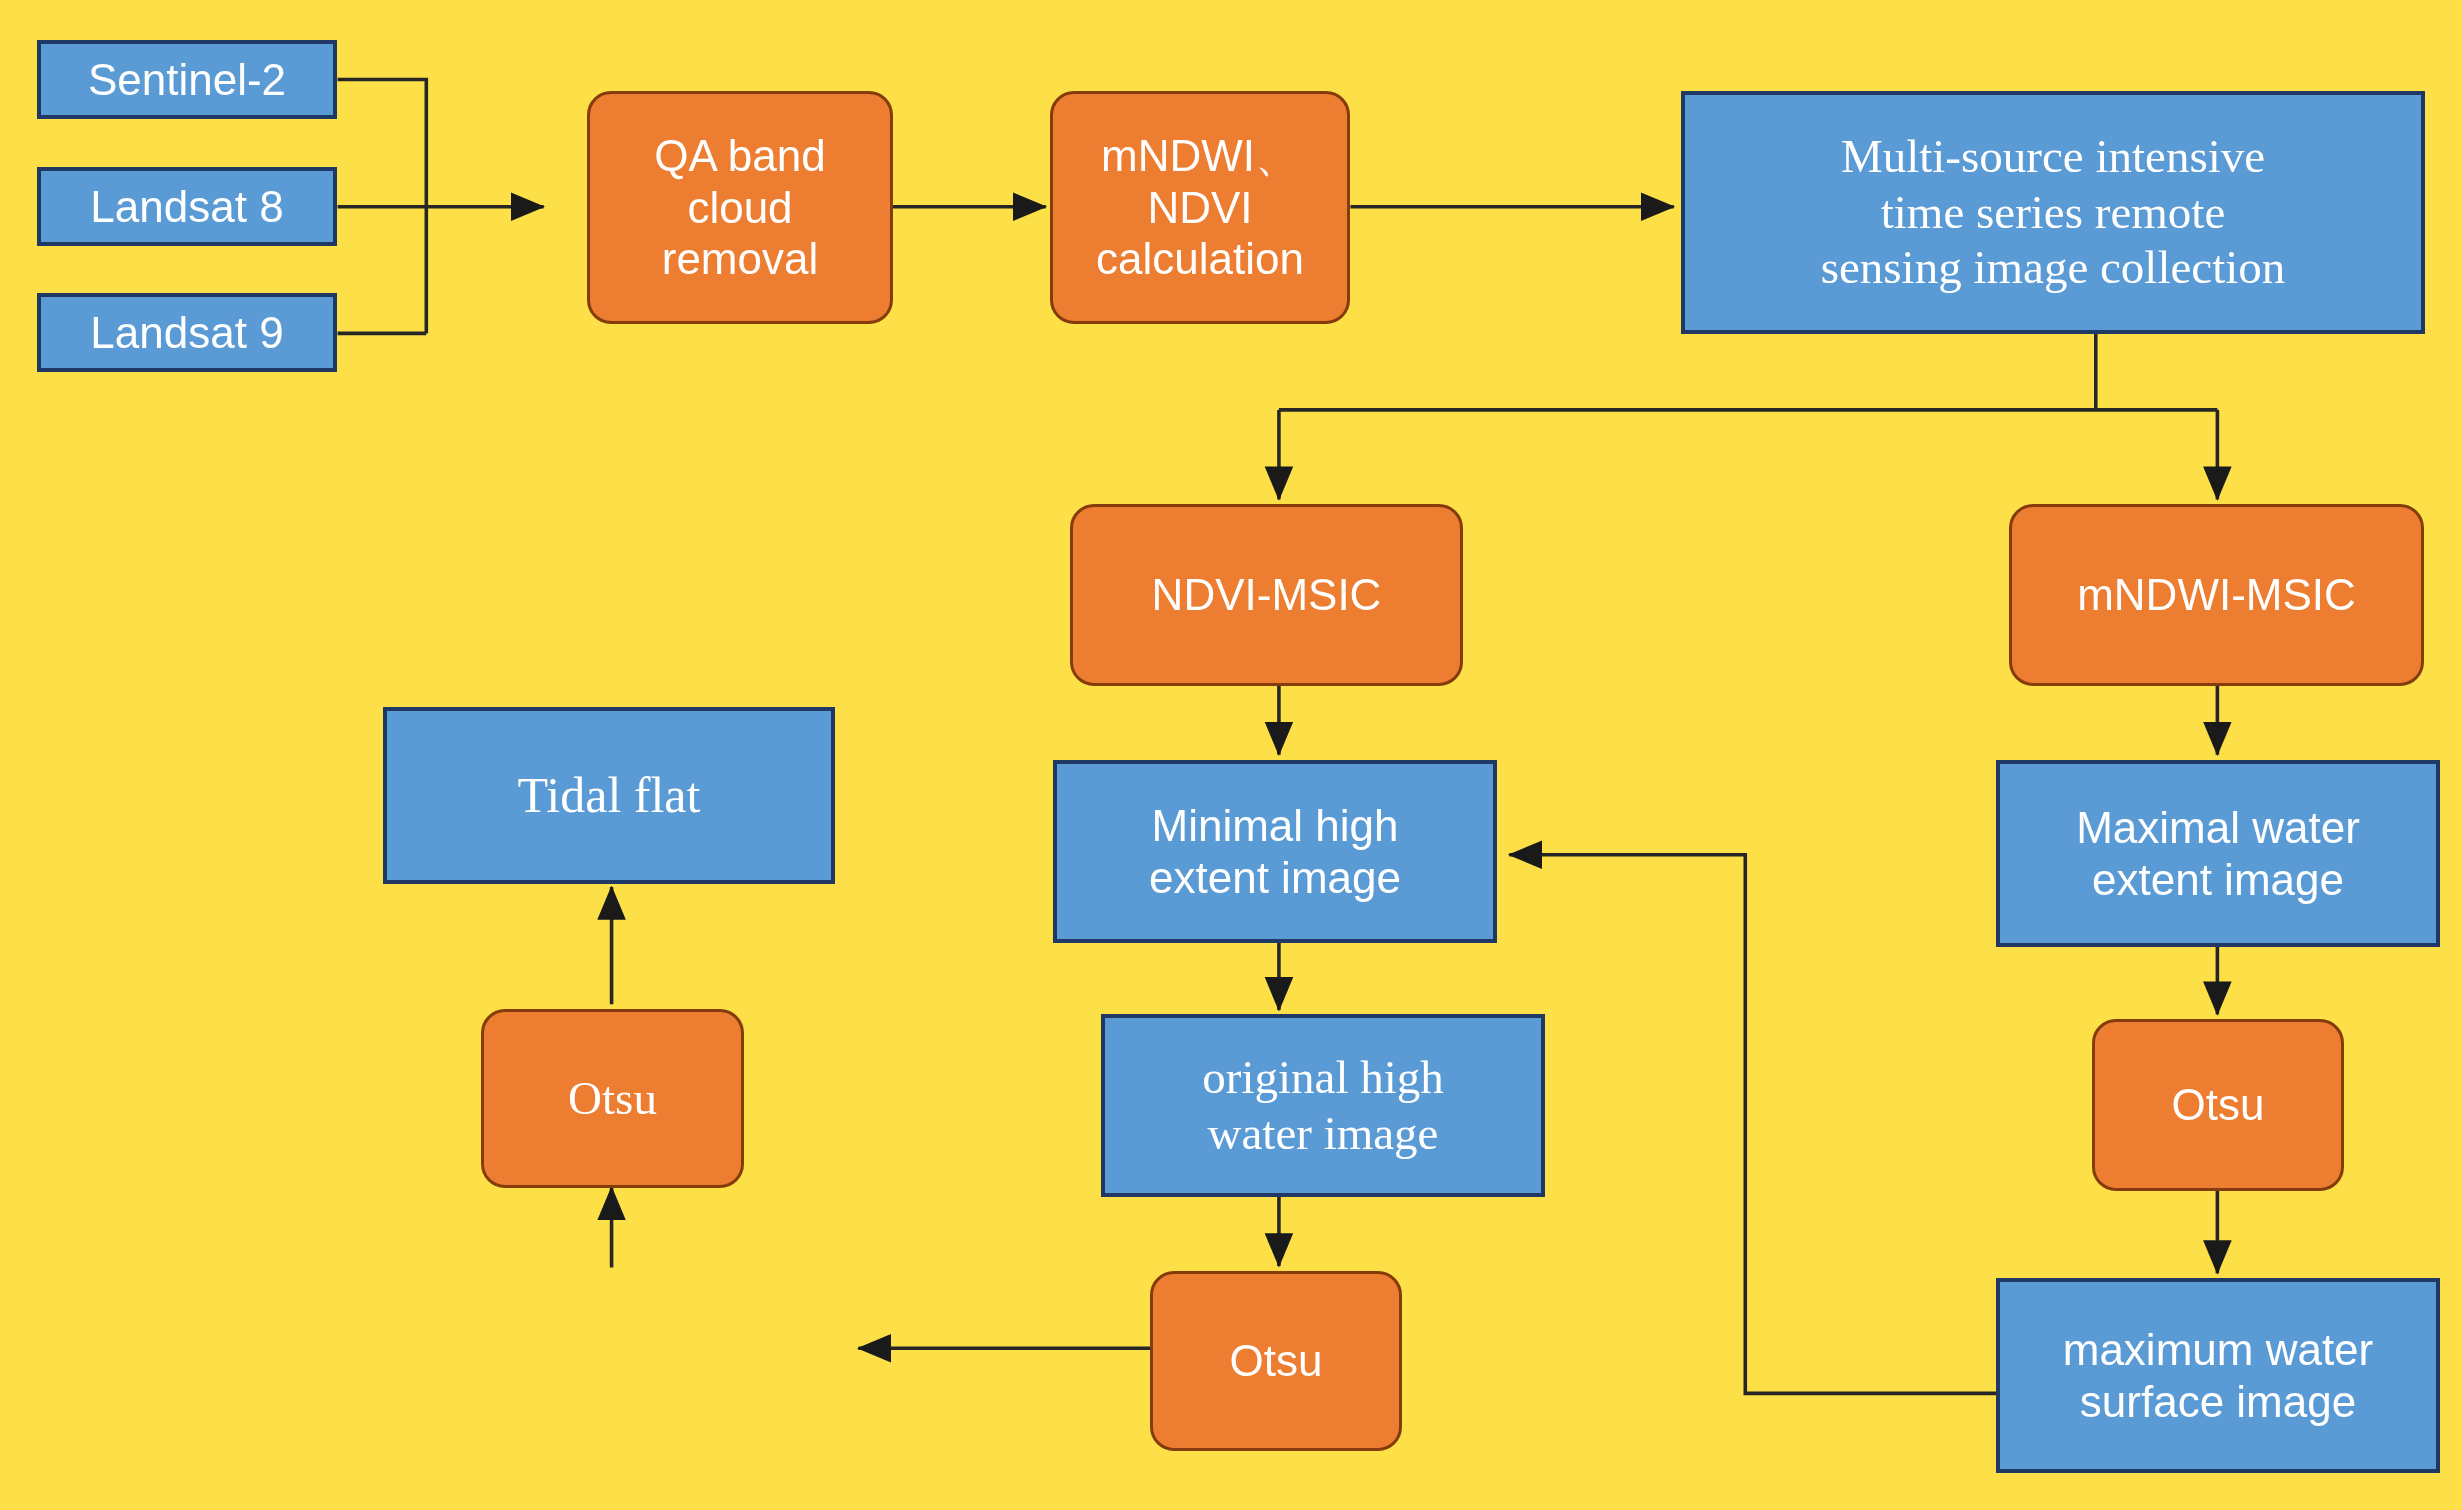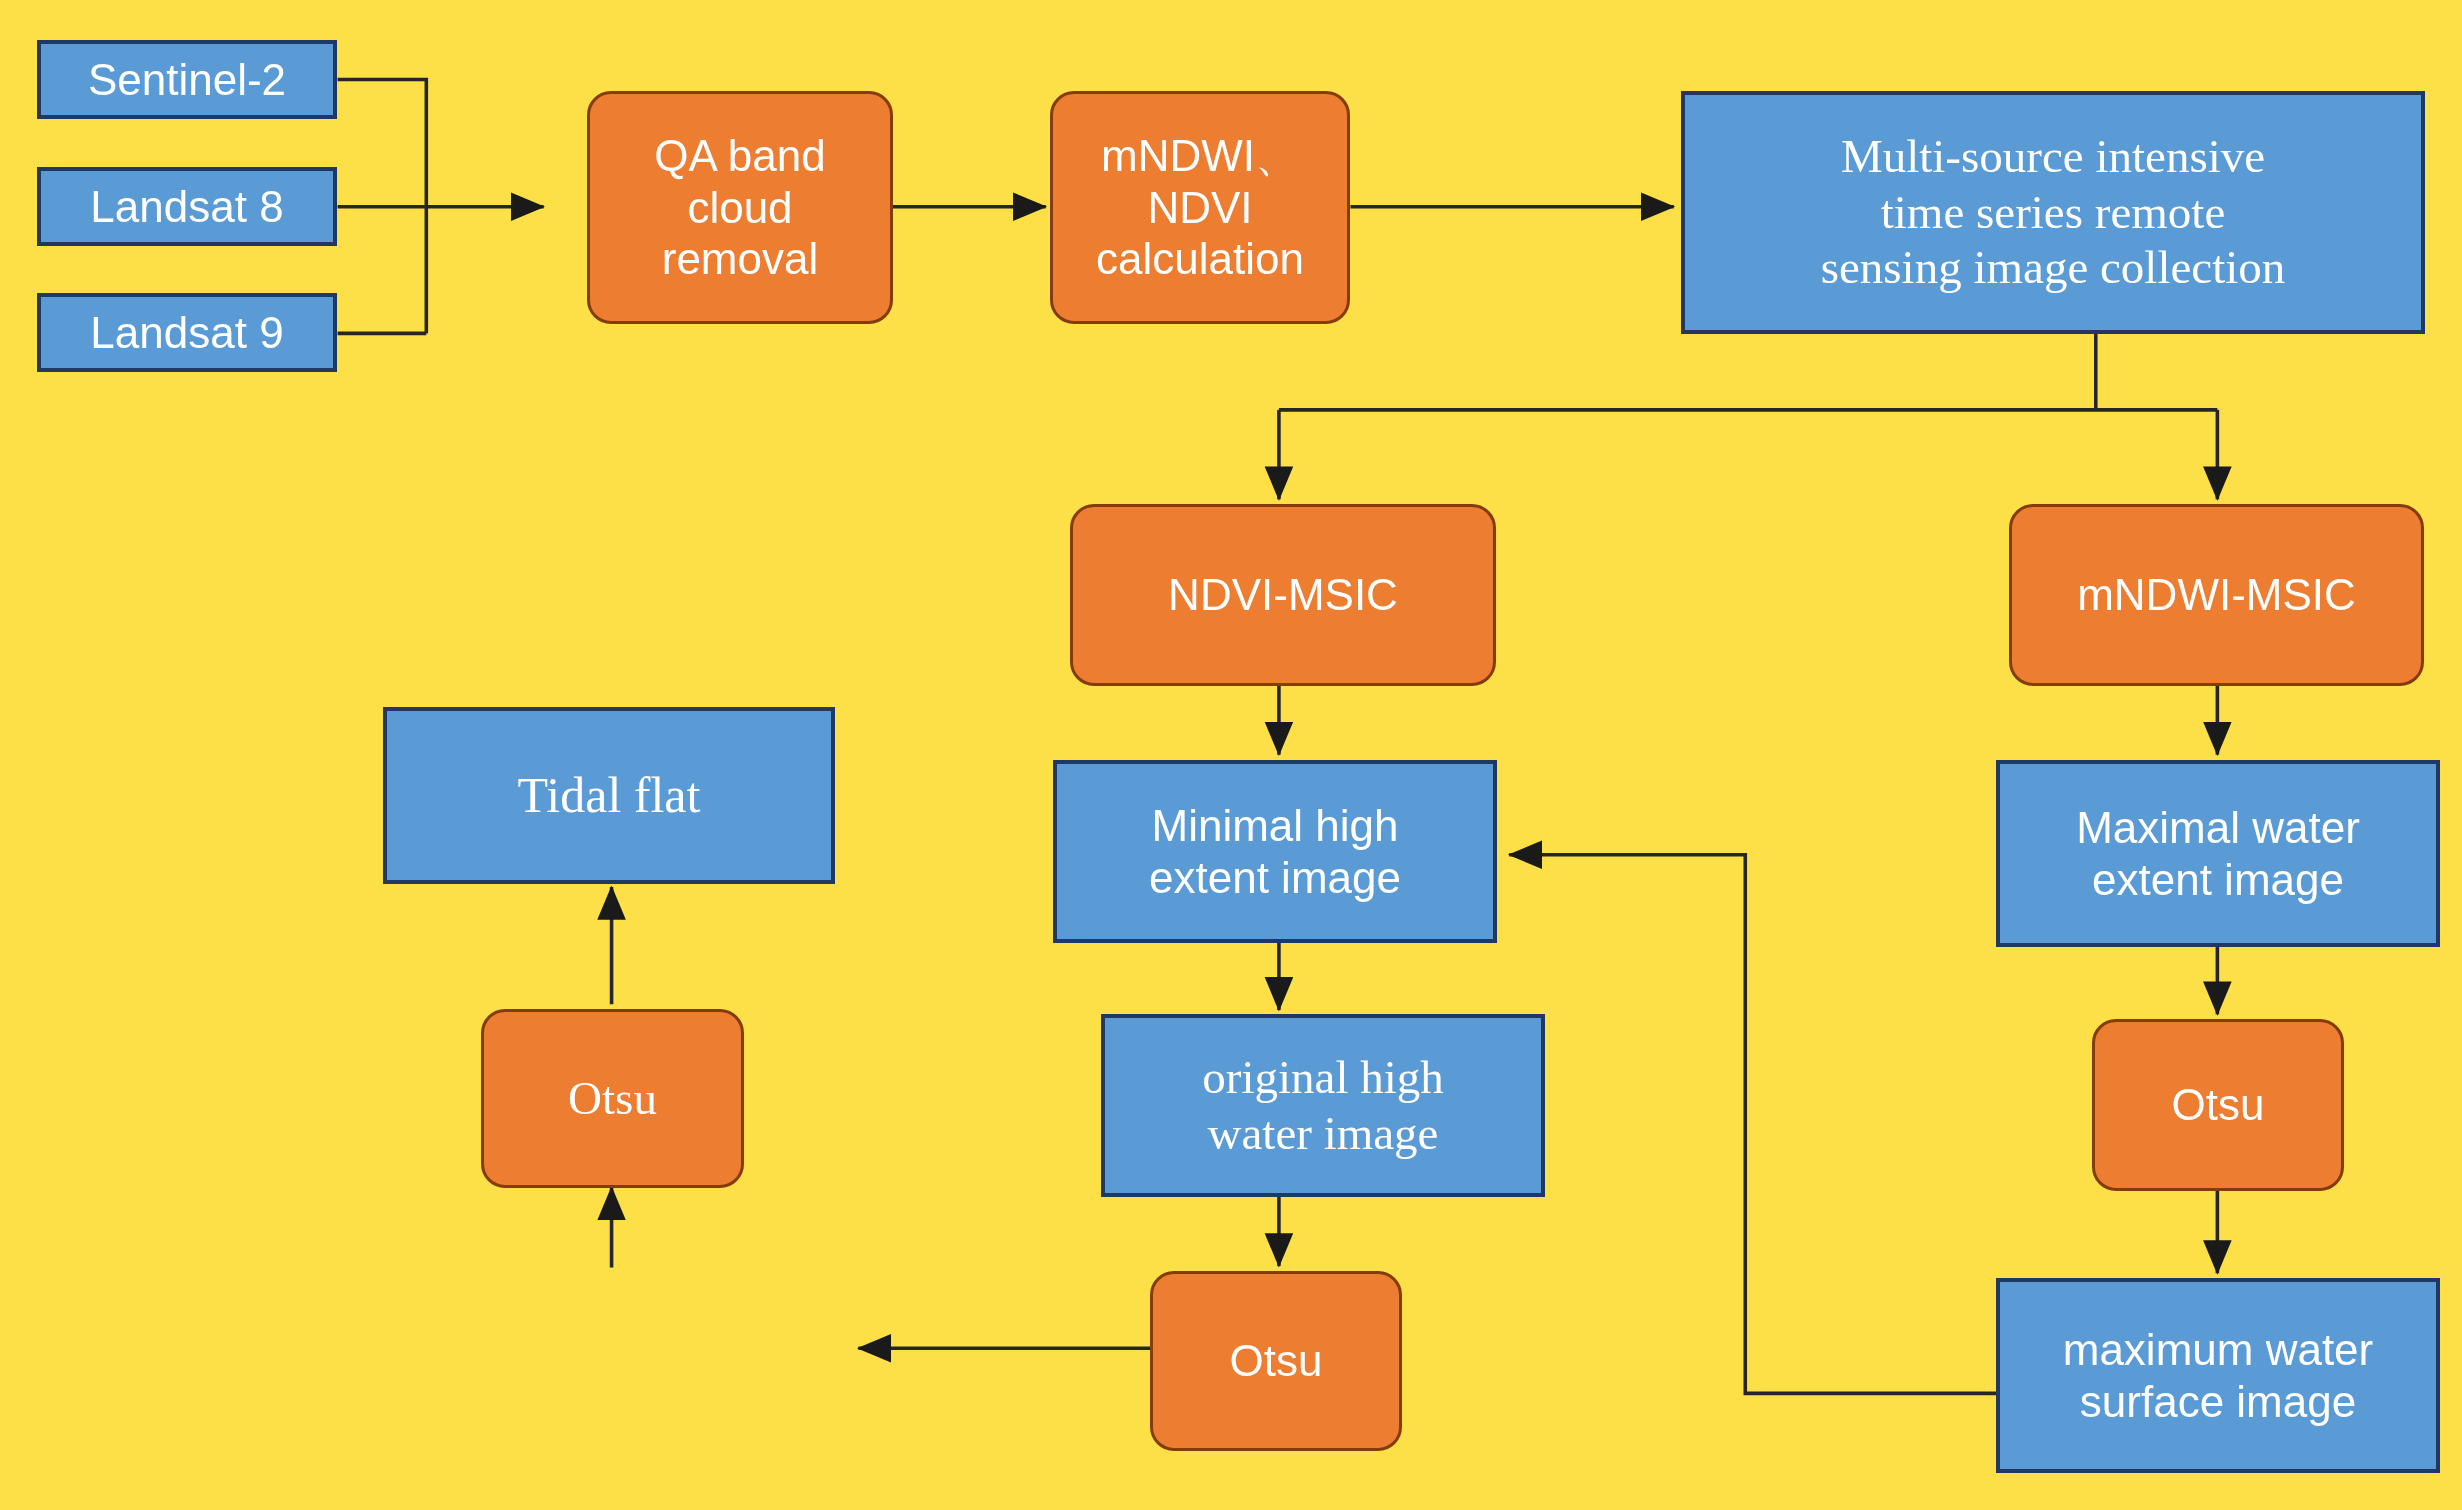--- a/index.html
+++ b/index.html
@@ -106,21 +106,21 @@
     <span>mNDWI、NDVI
 calculation</span>
   </div>
 
   <div class="node blue serif" style="left:1681px;top:91px;width:744px;height:243px;font-size:47px;">
     <span>Multi-source intensive
 time series remote
 sensing image collection</span>
   </div>
 
-  <div class="node orange sans" style="left:1070px;top:504px;width:426px;height:182px;font-size:44px;">
+  <div class="node orange sans" style="left:1070px;top:504px;width:393px;height:182px;font-size:44px;">
     <span>NDVI-MSIC</span>
   </div>
 
   <div class="node orange sans" style="left:2009px;top:504px;width:415px;height:182px;font-size:44px;">
     <span>mNDWI-MSIC</span>
   </div>
 
   <div class="node blue sans" style="left:1053px;top:760px;width:444px;height:183px;font-size:44px;">
     <span>Minimal high
 extent image</span>

